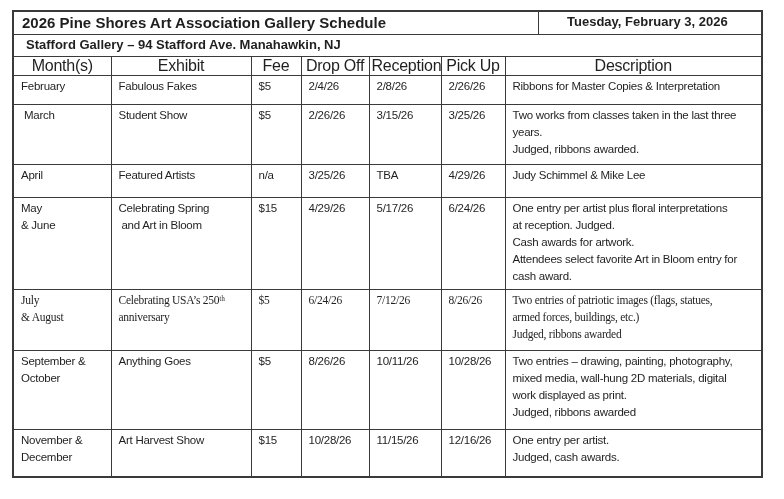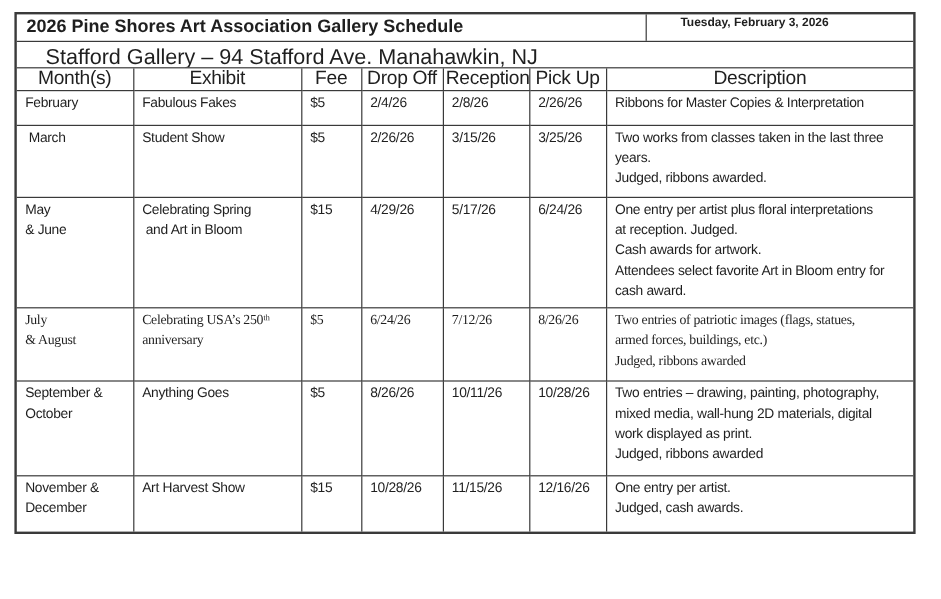--- a/index.html
+++ b/index.html
@@ -35,34 +35,35 @@
     box-sizing: border-box;
     border-right: 1px solid #3a3a3a;
     font-size: 15px;
     font-weight: bold;
     padding: 2px 8px 0 8px;
     white-space: nowrap;
     overflow: hidden;
   }
   .hdr-date {
     flex: 1;
-    font-size: 10px;
+    font-size: 13px;
     font-weight: bold;
     padding: 2px 8px 0 7px;
     white-space: nowrap;
     overflow: hidden;
   }
   .hdr-sub {
     border-bottom: 1px solid #3a3a3a;
     box-sizing: border-box;
     height: 22px;
-    font-size: 18px;
-    padding: 2px 8px 0 24px;
-    white-space: nowrap;
-    overflow: hidden;
+    font-size: 13px;
+    padding: 2px 8px 0 12px;
+    white-space: nowrap;
+    overflow: hidden;
+    font-weight: bold;
   }
   table.schedule {
     width: 747px;
     border-collapse: collapse;
     border-style: hidden; 
     table-layout: fixed;
   }
   table.schedule th,
   table.schedule td {
     border: 1px solid #3a3a3a;
@@ -140,20 +141,29 @@
         <td>Student Show</td>
         <td>$5</td>
         <td>2/26/26</td>
         <td>3/15/26</td>
         <td>3/25/26</td>
         <td>Two works from classes taken in the last three
 years.
 Judged, ribbons awarded.</td>
       </tr>
 
+      <tr class="r2">
+        <td>April</td>
+        <td>Featured Artists</td>
+        <td>n/a</td>
+        <td>3/25/26</td>
+        <td>TBA</td>
+        <td>4/29/26</td>
+        <td>Judy Schimmel &amp; Mike Lee</td>
+      </tr>
 
       <tr class="r3">
         <td>May
 &amp; June</td>
         <td>Celebrating Spring
  and Art in Bloom</td>
         <td>$15</td>
         <td>4/29/26</td>
         <td>5/17/26</td>
         <td>6/24/26</td>

